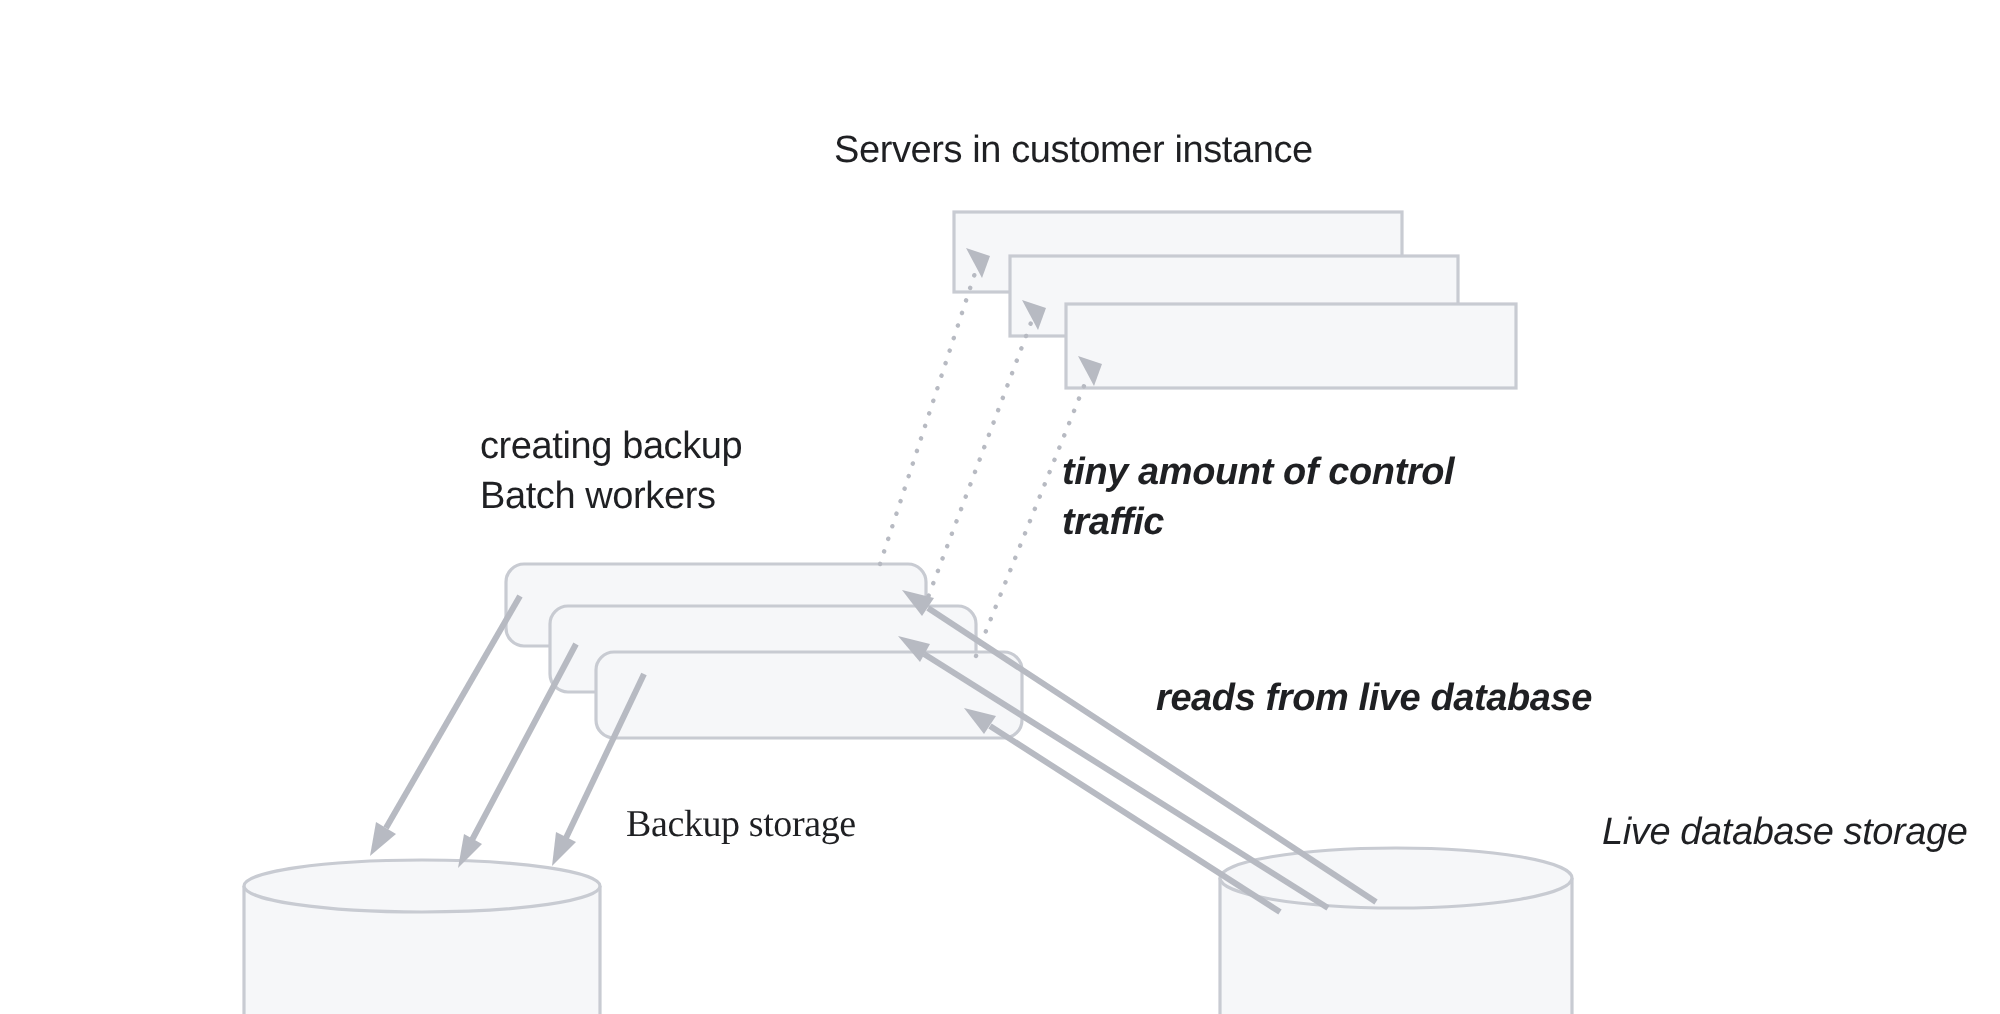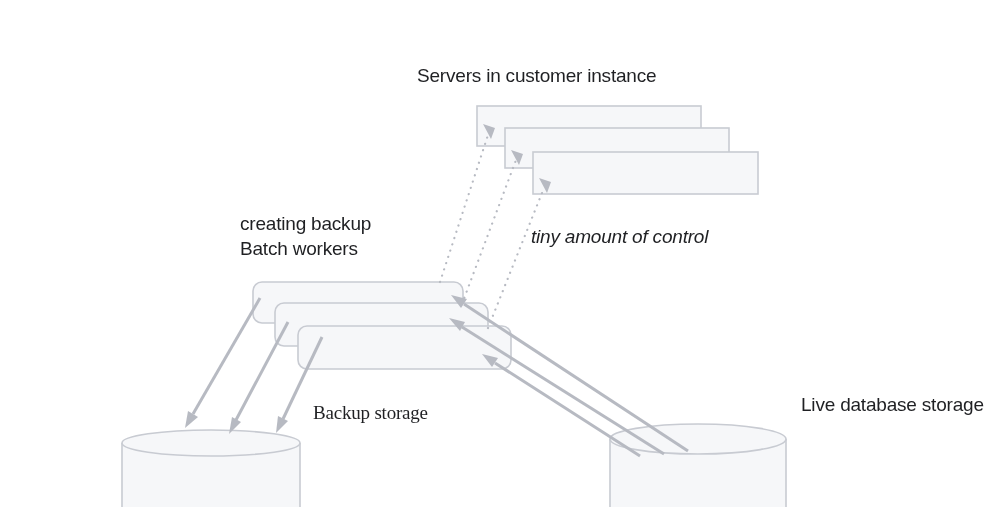--- a/index.html
+++ b/index.html
@@ -26,21 +26,21 @@
   .arrowhead{fill:var(--arrow);stroke:none;}
   .label{
     position:absolute;
     font-size:19px;
     letter-spacing:-0.2px;
     color:var(--text);
     white-space:nowrap;
     line-height:25px;
   }
   .label span{display:block;}
-  .italic{font-style:italic;}
+  .italic{font-style:italic;font-weight:bold;}
 </style>
 </head>
 <body>
 
 <div class="canvas">
 
   <svg class="diagram-svg" width="1000" height="507" viewBox="0 0 1000 507">
 
     <g>
       <rect class="node" x="477" y="86" width="224" height="40"></rect>
@@ -94,21 +94,23 @@
 
   <div class="label" style="left:417px;top:43px;">Servers in customer instance</div>
 
   <div class="label" style="left:240px;top:191px;">
     <span>creating backup</span>
     <span>Batch workers</span>
   </div>
 
   <div class="label italic" style="left:531px;top:204px;">
     <span>tiny amount of control</span>
+    <span>traffic</span>
   </div>
 
 
+  <div class="label italic" style="left:578px;top:317px;">reads from live database</div>
 
   <div class="label" style="left:313px;top:380px;font-family:Liberation Serif, serif;">Backup storage</div>
 
-  <div class="label" style="left:801px;top:372px;">Live database storage</div>
+  <div class="label" style="left:801px;top:384px;font-style:italic;">Live database storage</div>
 
 </div>
 
 </body></html>

